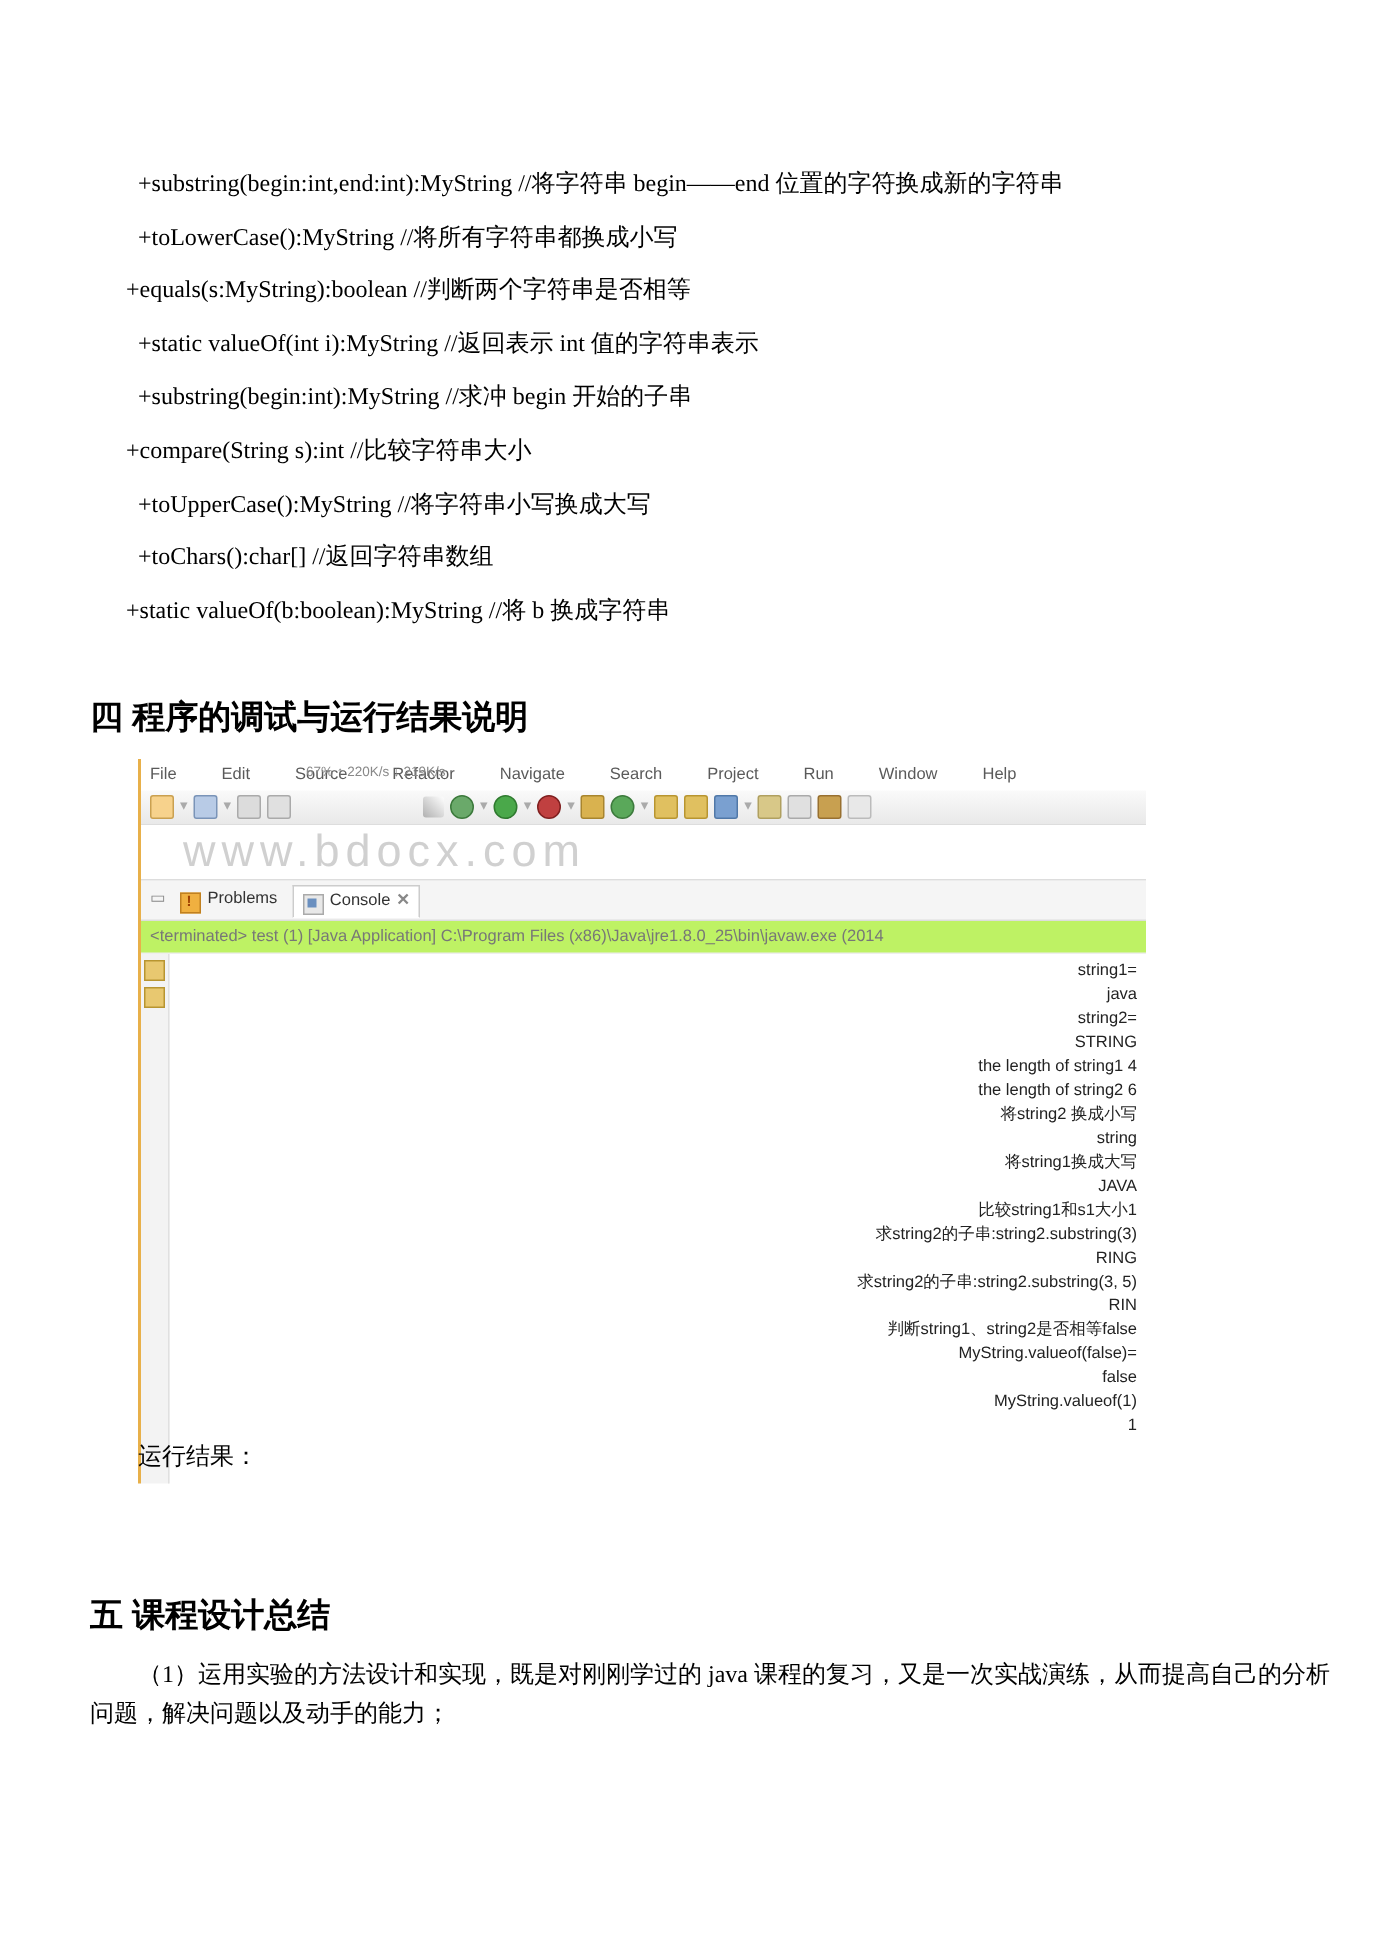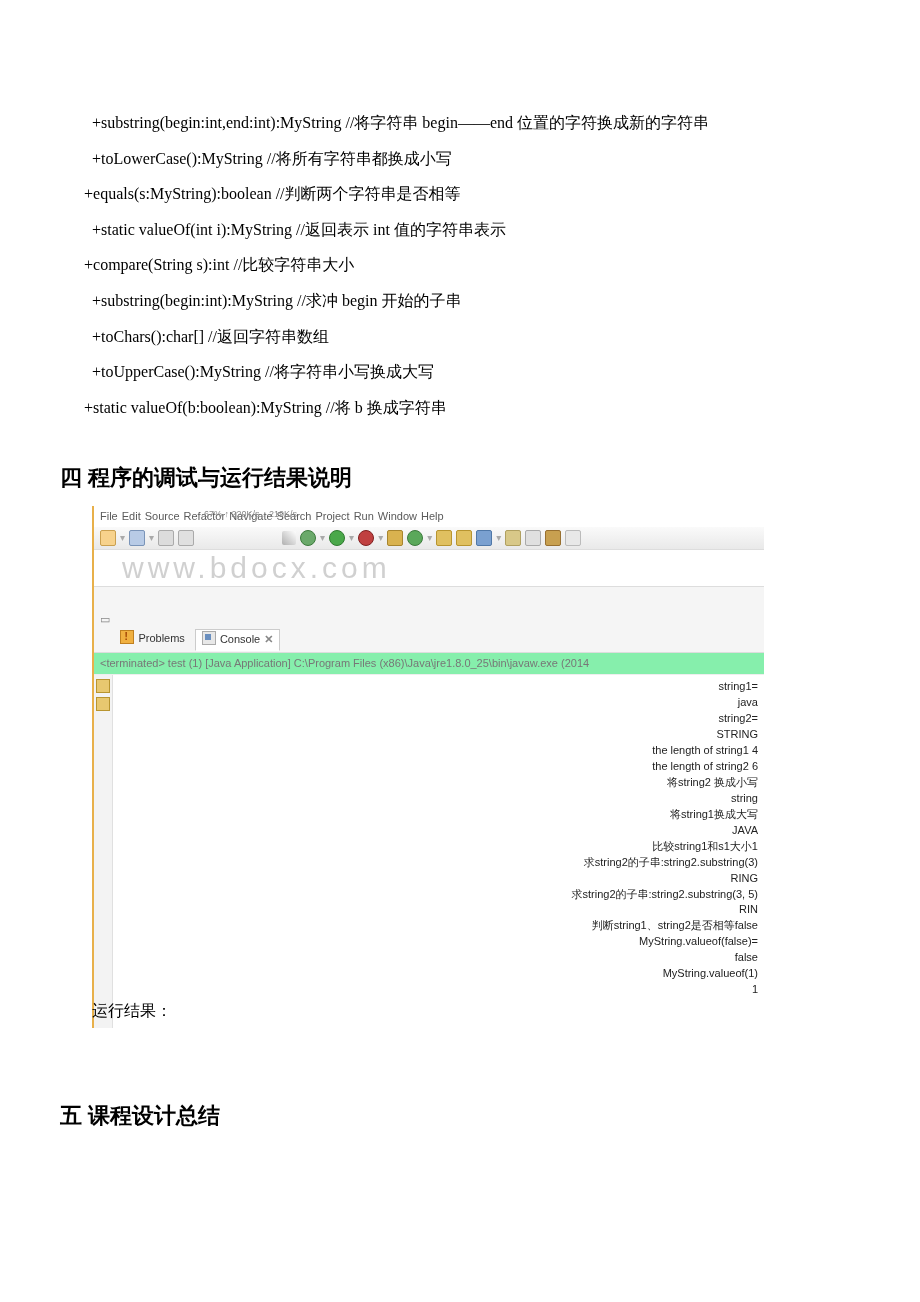--- a/index.html
+++ b/index.html
@@ -43,21 +43,21 @@
   .ide {
     width: 670px;
     border-left: 2px solid #e8b04a;
     font-family: "Microsoft YaHei", Arial, sans-serif;
     font-size: 11px;
     color: #333;
     background: #fff;
   }
   .ide-menu {
     display: flex;
-    gap: 4px;
+    gap: 30px;
     padding: 2px 6px;
     color: #5a5a5a;
     font-size: 11px;
     overflow: hidden;
     align-items: center;
   }
   .ide-net {
     position: absolute;
     font-size: 9px;
     color: #888;
@@ -97,42 +97,41 @@
     display: flex;
     align-items: center;
     padding: 2px 6px;
     gap: 10px;
     border-bottom: 1px solid #ddd;
     background: #f5f5f5;
     font-size: 11px;
   }
   .tab-item {
     display: flex;
-    align-items: flex-start;
+    align-items: flex-end;
     gap: 4px;
-    margin-top: 39px;
   }
   .tab-active {
     background: #fff;
     border: 1px solid #ccc;
     border-bottom: 1px solid #fff;
     padding: 1px 6px;
     position: relative;
     top: 1px;
   }
   .tab-close {
     color: #888;
     font-weight: bold;
   }
   .terminated {
     padding: 2px 6px;
     color: #777;
     font-size: 11px;
     border-bottom: 1px solid #eee;
-    background: #86efac;
+    background: #bef264;
   }
   .console-body {
     display: flex;
   }
   .gutter {
     width: 18px;
     background: #f3f3f3;
     border-right: 1px solid #e0e0e0;
     display: flex;
     flex-direction: column;
@@ -167,24 +166,24 @@
 </head>
 <body>
 
 <div class="page" data-name="document-page">
 
   <div data-name="method-list">
     <div class="method-line" data-name="method-item" style="text-indent:2em;">+substring(begin:int,end:int):MyString //将字符串 begin——end 位置的字符换成新的字符串</div>
     <div class="method-line" data-name="method-item">+toLowerCase():MyString //将所有字符串都换成小写</div>
     <div class="method-line no-indent" data-name="method-item" style="padding-left:1.5em;">+equals(s:MyString):boolean //判断两个字符串是否相等</div>
     <div class="method-line" data-name="method-item">+static valueOf(int i):MyString //返回表示 int 值的字符串表示</div>
+    <div class="method-line" data-name="method-item">+substring(begin:int):MyString //求冲 begin 开始的子串</div>
     <div class="method-line no-indent" data-name="method-item" style="padding-left:1.5em;">+compare(String s):int //比较字符串大小</div>
-    <div class="method-line" data-name="method-item">+substring(begin:int):MyString //求冲 begin 开始的子串</div>
+    <div class="method-line" data-name="method-item">+toUpperCase():MyString //将字符串小写换成大写</div>
     <div class="method-line" data-name="method-item">+toChars():char[] //返回字符串数组</div>
-    <div class="method-line" data-name="method-item">+toUpperCase():MyString //将字符串小写换成大写</div>
     <div class="method-line no-indent" data-name="method-item" style="padding-left:1.5em;">+static valueOf(b:boolean):MyString //将 b 换成字符串</div>
   </div>
 
   <div class="section-heading" data-name="section-4-heading">四 程序的调试与运行结果说明</div>
 
   <div class="run-row" data-name="run-result-row" style="margin-left: 2em;">
       <span class="run-label" data-name="run-result-label">运行结果：</span>
 
     <div class="ide" data-name="ide-screenshot">
 
@@ -281,20 +280,21 @@
 
   <style>
     .run-row { position: relative; margin-left: 140px; }
     [data-name="run-result-label"] { position: absolute; left: 0; }
   </style>
 
   <div style="clear:both;height:30px;"></div>
 
   <div class="section-heading" data-name="section-5-heading">五 课程设计总结</div>
 
+  <div class="summary-para" data-name="summary-paragraph-1">（1）运用实验的方法设计和实现，既是对刚刚学过的 java 课程的复习，又是一次实战演练，从而提高自己的分析问题，解决问题以及动手的能力；</div>
 
 </div>
 
 <style>
   .run-row { margin-left: 0; align-items: flex-end; }
   .run-row:before {
     content: "";
   }
 </style>
 

